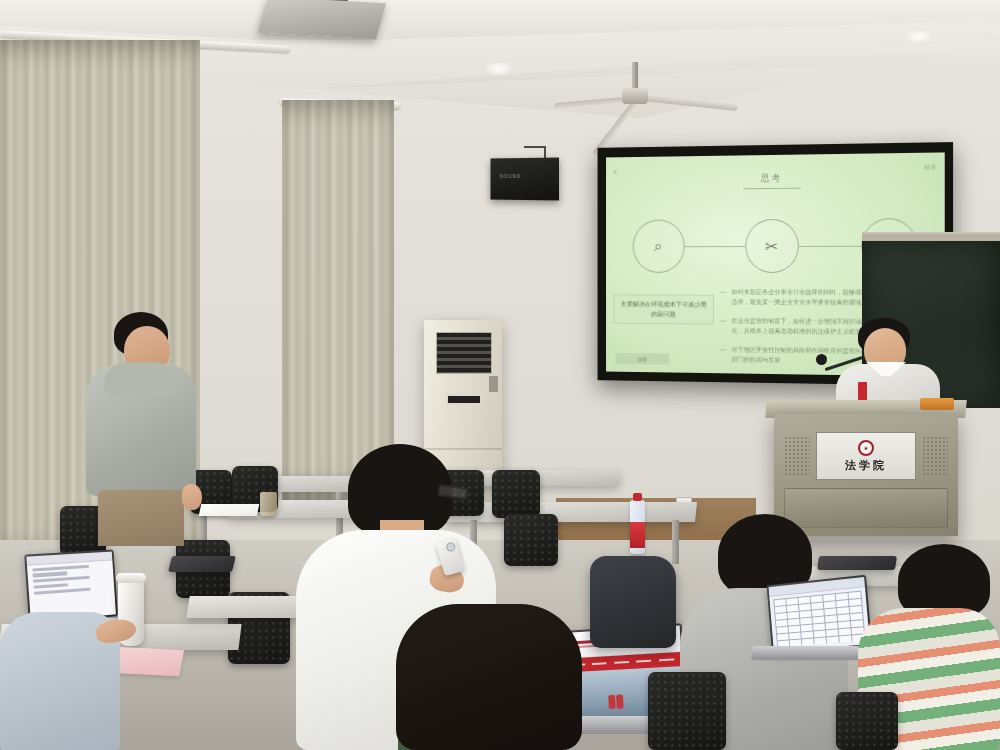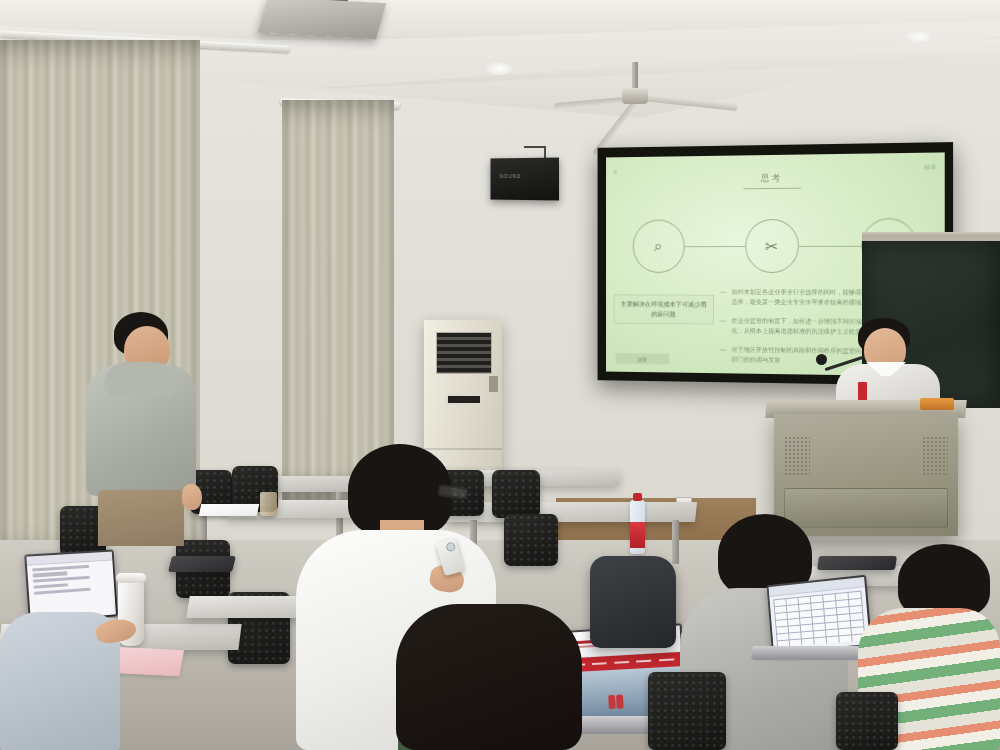--- a/index.html
+++ b/index.html
@@ -603,20 +603,24 @@
   </div>
   <div class="mic-stick"></div>
   <div class="mic-head"></div>
   <div class="lanyard"></div>
 
   <div class="podium-top"></div>
   <div class="eraser"></div>
   <div class="podium">
     <div class="podium-vent vent-l"></div>
     <div class="podium-vent vent-r"></div>
+    <div class="podium-plate">
+      <div class="podium-emblem">★</div>
+      <div class="podium-text">法学院</div>
+    </div>
     <div class="podium-drawer"></div>
   </div>
 
   <div class="bottle" style="left:630px; top:500px;">
     <div class="cap"></div>
     <div class="label"></div>
   </div>
 
   <div class="desk" style="left:0; top:624px; width:240px; height:26px; transform:skewX(-7deg);"></div>
   <div class="desk" style="left:188px; top:596px; width:200px; height:22px; transform:skewX(-9deg);"></div>

